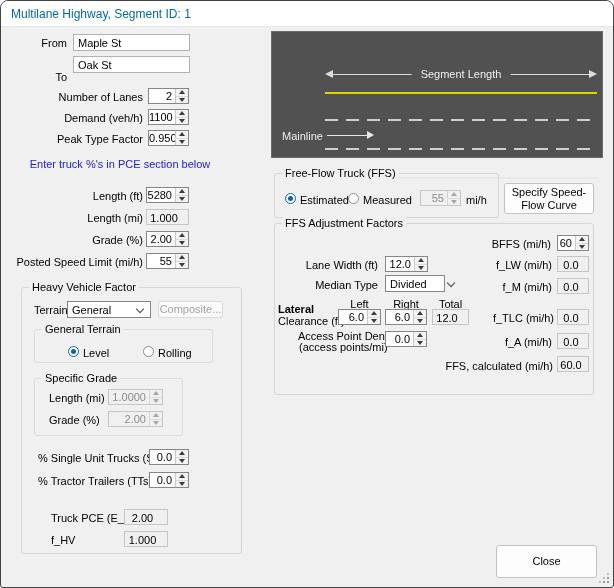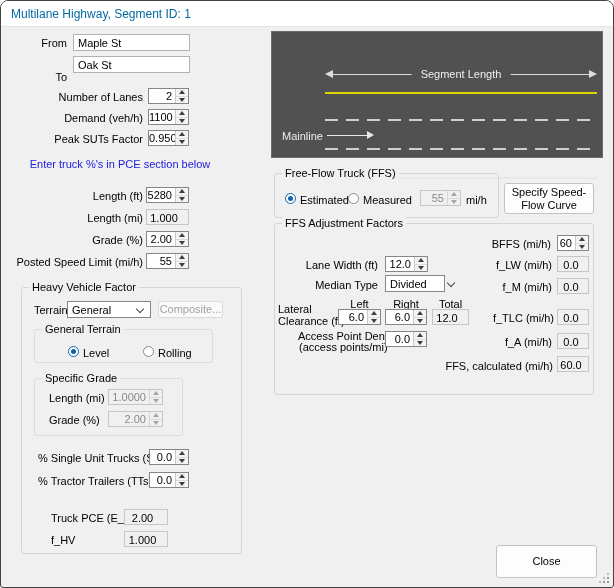--- a/index.html
+++ b/index.html
@@ -99,21 +99,21 @@
 
   <div class="lbl r" style="left:6px;top:111px;width:136px;">Demand (veh/h)</div>
   <div class="spin" style="left:147px;top:108px;width:41px;">
     <span class="val">1100</span>
     <span class="btns">
         <i class="b up"></i>
         <i class="b dn"></i>
       </span>
   </div>
 
-  <div class="lbl r" style="left:6px;top:132px;width:136px;">Peak SUTs Factor</div>
+  <div class="lbl r" style="left:6px;top:132px;width:136px;">Peak Type Factor</div>
   <div class="spin" style="left:147px;top:129px;width:41px;">
     <span class="val">0.950</span>
     <span class="btns">
         <i class="b up"></i>
         <i class="b dn"></i>
       </span>
   </div>
 
   <div class="note" style="left:8px;top:157px;width:222px;">Enter truck %'s in PCE section below</div>
 
@@ -273,21 +273,21 @@
     <span>Divided</span>
     <span class="chev"></span>
   </div>
   <div class="lbl r" style="left:431px;top:280px;width:120px;">f_M (mi/h)</div>
   <div class="ro" style="left:556px;top:277px;width:32px;padding-right:4px;">0.0</div>
 
   <div class="lbl" style="left:337px;top:297px;width:43px;text-align:center;">Left</div>
   <div class="lbl" style="left:384px;top:297px;width:42px;text-align:center;">Right</div>
   <div class="lbl" style="left:431px;top:297px;width:37px;text-align:center;">Total</div>
 
-  <div class="lbl" style="left:277px;top:302px;">Lateral</div>
+  <div class="lbl" style="left:277px;top:302px;font-weight:bold;">Lateral</div>
   <div class="lbl" style="left:277px;top:314px;">Clearance (ft)</div>
   <div class="spin" style="left:337px;top:308px;width:43px;">
     <span class="val">6.0</span>
     <span class="btns">
         <i class="b up"></i>
         <i class="b dn"></i>
       </span>
   </div>
   <div class="spin" style="left:384px;top:308px;width:42px;">
     <span class="val">6.0</span>

